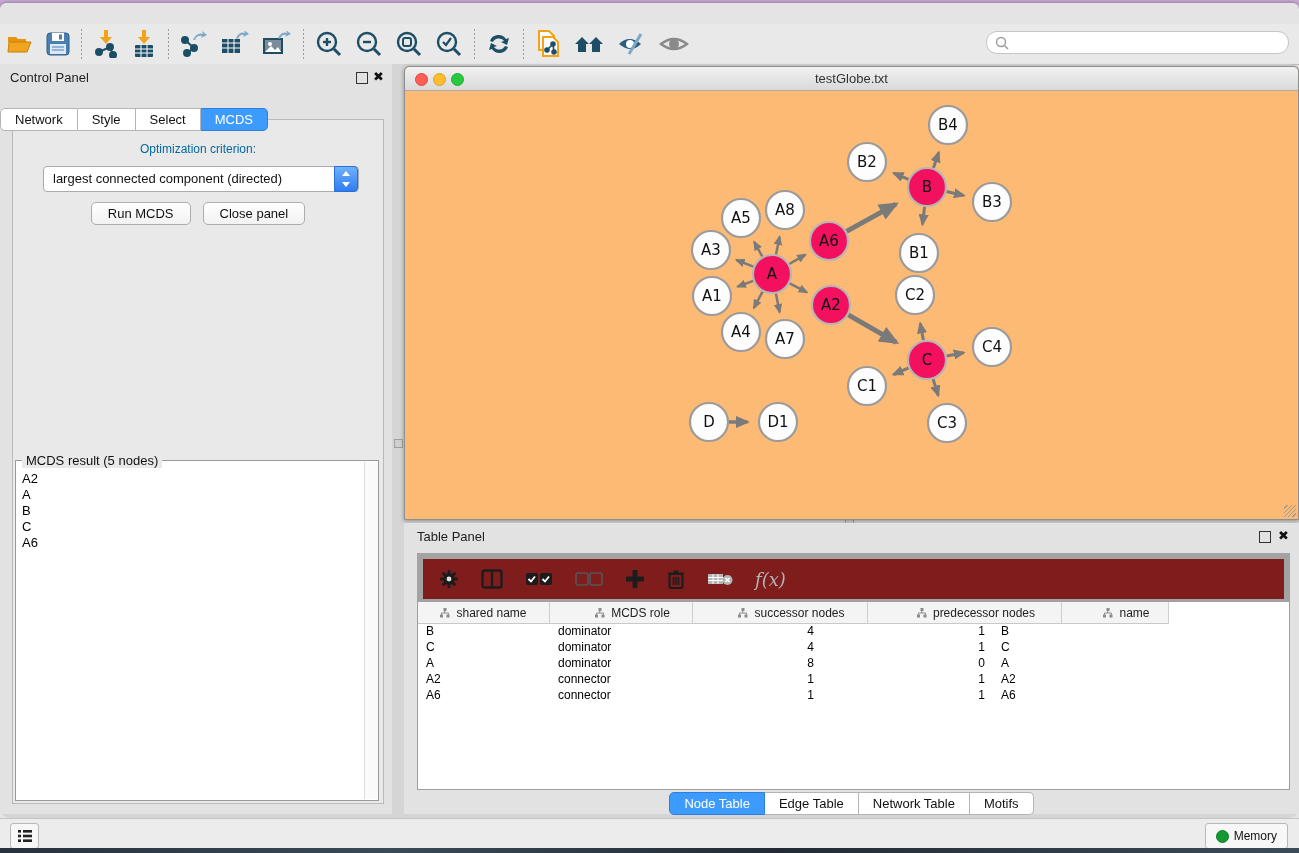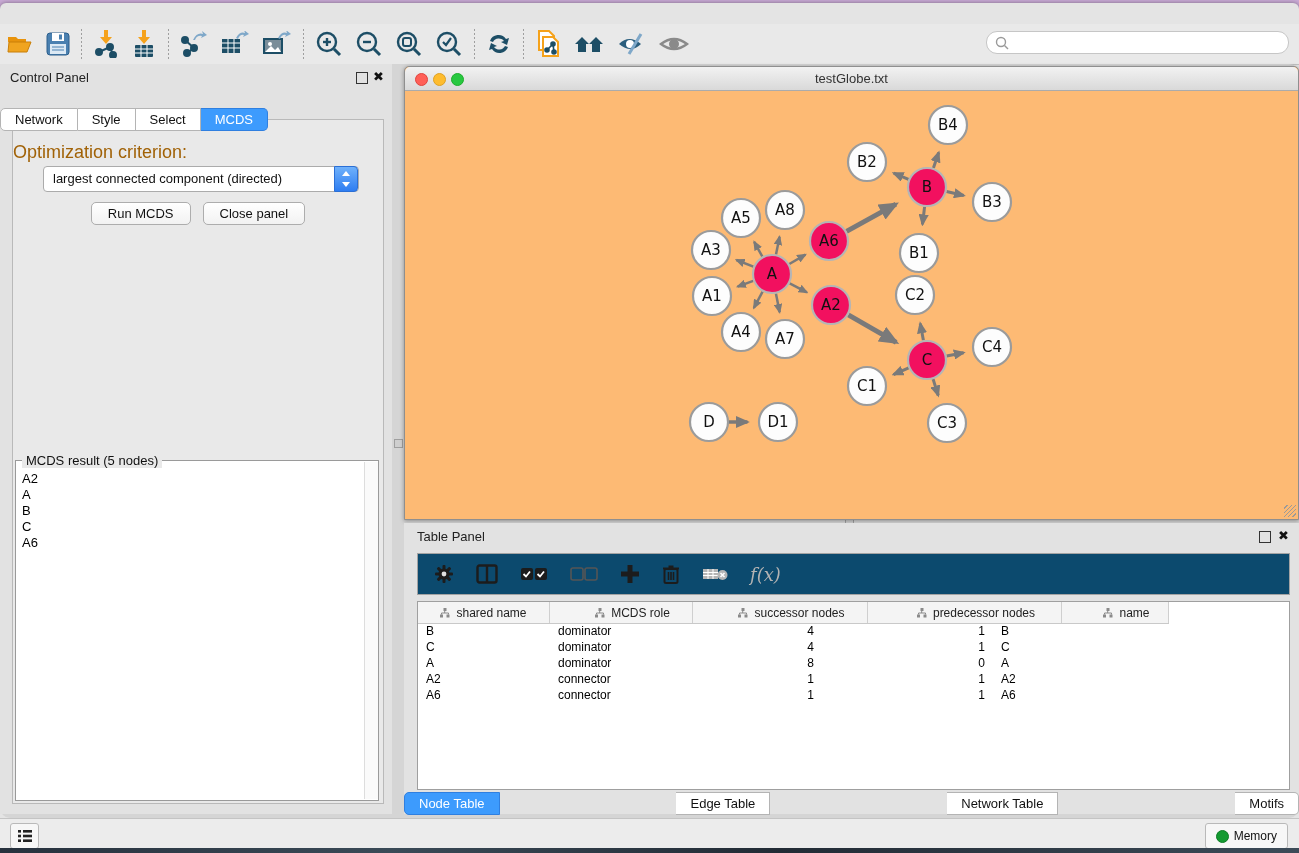--- a/index.html
+++ b/index.html
@@ -41,21 +41,21 @@
   .float-box{position:absolute;top:8px;width:10px;height:10px;border:1.5px solid #333;cursor:pointer;}
   .close-x{position:absolute;top:5px;font-size:13px;font-weight:bold;color:#111;cursor:pointer;}
   .cp-tabs{position:absolute;left:0;right:0;top:34px;display:flex;justify-content:flex-start;z-index:3;margin-top:10px;}
   .seg-tab{font-size:13px;color:#111;background:#fff;border:1px solid #b4b4b4;border-left:none;
     padding:3px 14px;cursor:pointer;}
   .seg-tab:first-child{border-left:1px solid #b4b4b4;border-radius:5px 0 0 5px;}
   .seg-tab:last-child{border-radius:0 5px 5px 0;}
   .seg-tab.active{background:#3d9bfd;border-color:#2f7fe0;color:#fff;}
   .cp-content{position:absolute;left:12px;right:8px;top:55px;bottom:10px;
     background:#e9e9e9;border:1px solid #b9b9b9;}
-  .opt-label{margin-top:22px;text-align:left;font-size:18px;color:#a16207;}
+  .opt-label{margin-top:22px;text-align:center;font-size:12px;color:#0369a1;}
   .mac-select{position:absolute;left:30px;top:46px;width:314px;height:24px;background:#fff;
     border:1px solid #ababab;border-radius:4px;cursor:pointer;}
   .mac-select .sel-text{position:absolute;left:9px;top:4px;font-size:13px;color:#111;}
   .mac-select .stepper{position:absolute;right:0;top:-1px;width:22px;height:24px;
     background:linear-gradient(#6fb1fb,#2e7df1);border-radius:0 4px 4px 0;border:1px solid #2a6fd6;}
   .stepper svg{position:absolute;left:4px;top:3px;}
   .btn-row{position:absolute;left:0;right:0;top:82px;display:flex;justify-content:center;gap:12px;}
   .mac-btn{background:linear-gradient(#fff,#f2f2f2);border:1px solid #adadad;border-radius:5px;
     font-size:13px;color:#111;padding:3px 16px;cursor:pointer;}
   .result-group{position:absolute;left:2px;right:4px;top:340px;bottom:2px;
@@ -71,36 +71,36 @@
     border:1px solid #8f8f8f;border-radius:5px 5px 0 0;box-shadow:0 1px 4px rgba(0,0,0,.35);}
   .net-titlebar{position:absolute;left:0;top:0;right:0;height:23px;
     background:linear-gradient(#f2f2f2,#d9d9d9);border-bottom:1px solid #ababab;border-radius:5px 5px 0 0;}
   .net-title{position:absolute;left:0;right:0;top:4px;text-align:center;font-size:13px;color:#333;}
   .net-canvas{position:absolute;left:0;top:24px;right:0;bottom:0;overflow:hidden;}
   .resize-grip{position:absolute;right:2px;bottom:2px;width:12px;height:12px;
     background:repeating-linear-gradient(135deg,transparent,transparent 2px,#9a9a9a 2px,#9a9a9a 3px);cursor:nwse-resize;}
   .divider-handle{position:absolute;width:7px;height:7px;background:#cfcfcf;border:1px solid #9f9f9f;}
   
   .table-panel{position:absolute;left:404px;top:459px;width:895px;height:291px;background:#e2e2e2;}
-  .tp-toolbar{position:absolute;left:13px;right:9px;top:30px;height:40px;background:#0c4a6e;
-    border:1px solid #a3a3a3;display:flex;align-items:center;gap:22px;padding-left:16px;}
+  .tp-toolbar{position:absolute;left:13px;right:9px;top:30px;height:40px;background:#7f1d1d;
+    border:6px solid #a3a3a3;display:flex;align-items:center;gap:22px;padding-left:16px;}
   .tp-icon{display:flex;align-items:center;cursor:pointer;}
   .fx-label{font-size:18px;font-style:italic;font-family:"DejaVu Serif",serif;color:#b3b3b3;}
   .node-table{position:absolute;left:13px;right:9px;top:78px;height:187px;background:#fff;
     border:1px solid #9f9f9f;overflow:hidden;}
   .nt-header{position:absolute;left:0;top:0;height:21px;display:flex;
     border-bottom:1px solid #c9c9c9;background:#f4f4f4;gap:23px;}
   .nt-col{display:flex;align-items:center;justify-content:center;gap:6px;
     border-right:1px solid #cfcfcf;font-size:12px;color:#222;box-sizing:border-box;}
   .nt-body{position:absolute;left:0;top:21px;right:0;bottom:0;font-size:12px;color:#000;}
   .nt-row{display:flex;height:16px;align-items:center;cursor:default;}
   .nt-cell{box-sizing:border-box;padding:0 8px;white-space:nowrap;}
   .num{text-align:right;}
   
-  .tp-tabs{position:absolute;left:0;right:0;top:269px;display:flex;justify-content:space-between;}
+  .tp-tabs{position:absolute;left:0;right:0;top:269px;display:flex;justify-content:center;}
   
   .statusbar{position:absolute;left:0;top:815px;width:100%;height:31px;background:#ececec;
     border-top:1px solid #c4c4c4;}
   .sb-left-btn{position:absolute;left:10px;top:4px;width:27px;height:24px;background:#f7f7f7;
     border:1px solid #b9b9b9;border-radius:3px;display:flex;align-items:center;justify-content:center;cursor:pointer;}
   .memory-btn{position:absolute;right:11px;top:4px;height:24px;background:#f7f7f7;
     border:1px solid #b9b9b9;border-radius:3px;display:flex;align-items:center;gap:5px;
     padding:0 10px;font-size:12px;color:#111;cursor:pointer;}
   .mem-dot{width:11px;height:11px;border-radius:50%;background:#149a31;border:1px solid #0d7d25;}
 </style>

